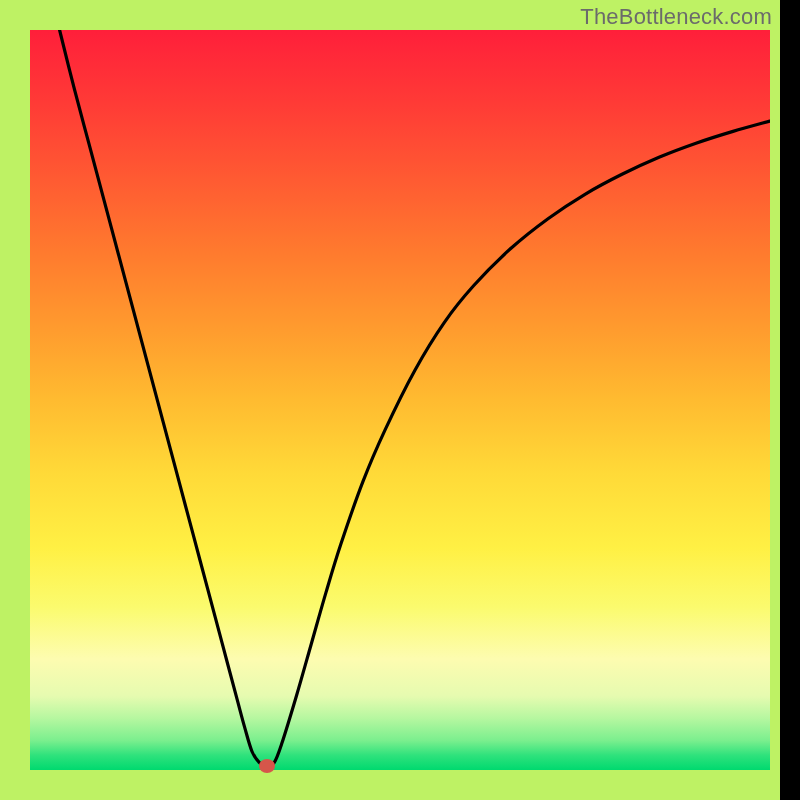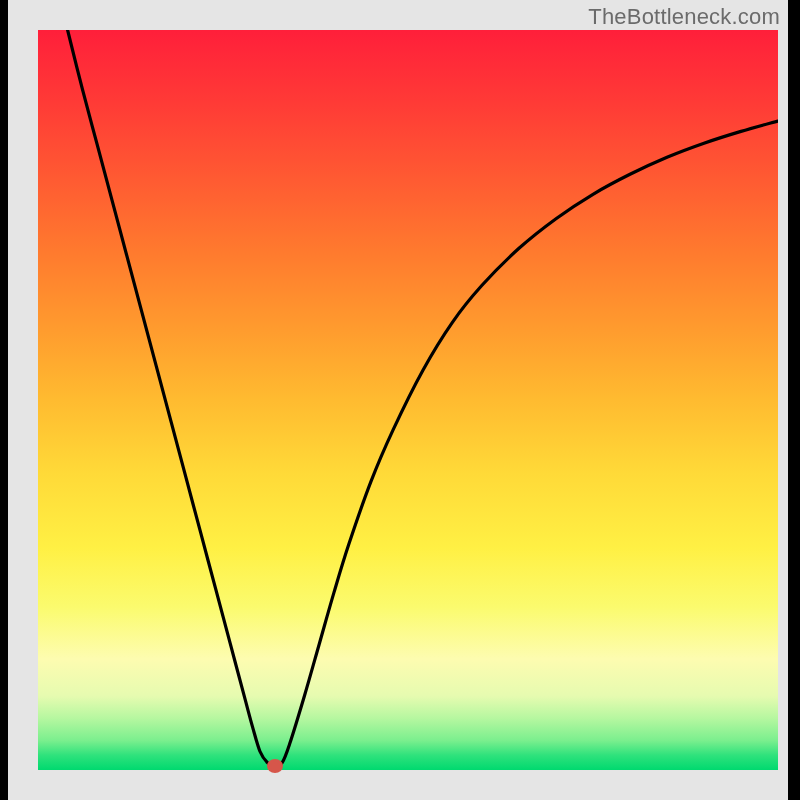--- a/index.html
+++ b/index.html
@@ -8,22 +8,21 @@
     width: 800px;
     height: 800px;
     background: #000;
     overflow: hidden;
     font-family: Arial, Helvetica, sans-serif;
   }
   .frame {
     position: relative;
     width: 780px;
     height: 800px;
-    background: #e5e5e5;
-    margin-left: 8px;
+    background: #bef264;
   }
   .plot-area {
     position: absolute;
     left: 30px;
     top: 30px;
     width: 740px;
     height: 740px;
     
     background: linear-gradient(
       to bottom,

